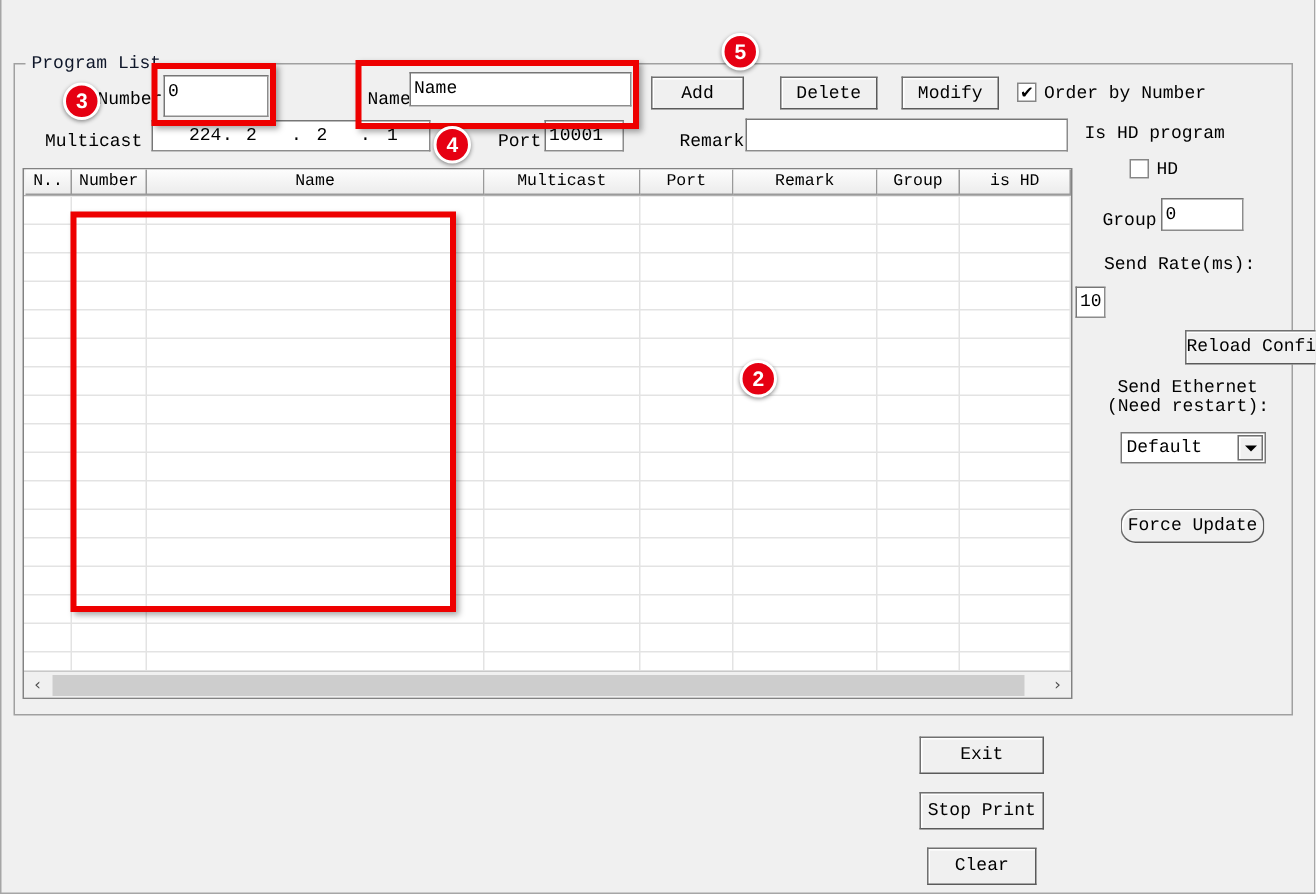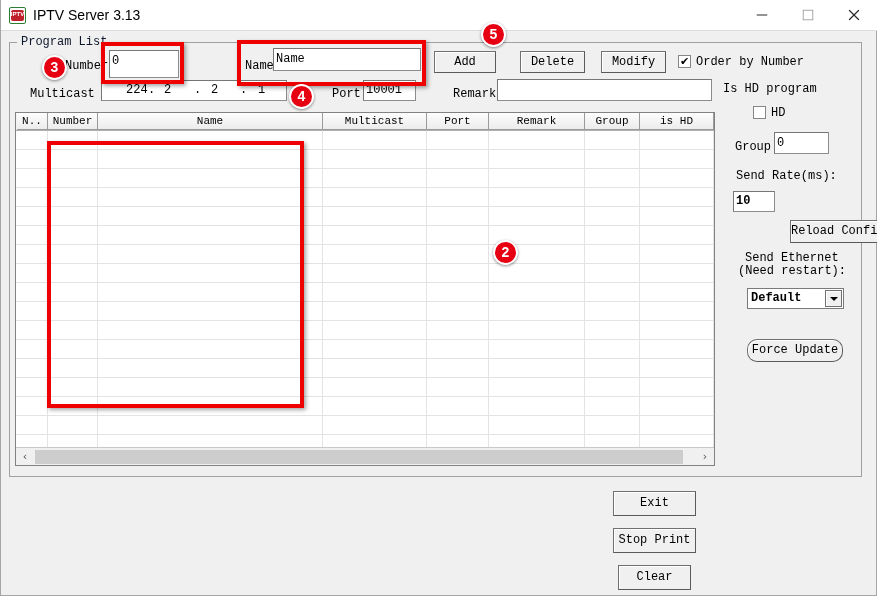--- a/index.html
+++ b/index.html
@@ -217,21 +217,20 @@
     font-size: 12px;
     color: #000000;
     white-space: nowrap;
   }
   #combo {
     position: absolute; left: 746px; top: 288px;
     width: 97px; height: 21px;
     background: #ffffff;
     border: 1px solid #7a7a7a;
     box-sizing: border-box;
-    font-weight: bold;
   }
   #combo .cv {
     position: absolute; left: 3px; top: 0;
     line-height: 19px;
     font-family: "Liberation Mono", monospace;
     font-size: 12px; color: #000;
   }
   #combo .arrowbox {
     position: absolute; right: 1px; top: 1px;
     width: 17px; height: 17px;
@@ -304,44 +303,20 @@
     line-height: 21px;
     z-index: 41;
     pointer-events: none;
   }
 </style>
 </head>
 <body>
 
 <div id="app">
 
-  <div id="titlebar">
-    <div id="app-icon">
-      <div class="ic-inner"></div>
-      <div class="ic-text">IPTV</div>
-    </div>
-    <div id="title-text">IPTV Server 3.13</div>
-
-    <div class="wbtn" id="btn-min">
-      <svg width="11" height="11" viewBox="0 0 11 11">
-        <line x1="0" y1="5.5" x2="11" y2="5.5" stroke="#2b2b2b" stroke-width="1.2"></line>
-      </svg>
-    </div>
-    <div class="wbtn" id="btn-max">
-      <svg width="11" height="11" viewBox="0 0 11 11">
-        <rect x="0.6" y="0.6" width="9.8" height="9.8" fill="none" stroke="#9a9a9a" stroke-width="1.1"></rect>
-      </svg>
-    </div>
-    <div class="wbtn" id="btn-close">
-      <svg width="11" height="11" viewBox="0 0 11 11">
-        <line x1="0.5" y1="0.5" x2="10.5" y2="10.5" stroke="#2b2b2b" stroke-width="1.2"></line>
-        <line x1="10.5" y1="0.5" x2="0.5" y2="10.5" stroke="#2b2b2b" stroke-width="1.2"></line>
-      </svg>
-    </div>
-  </div>
 
   <div id="prog-group"></div>
   <div id="prog-legend">Program List</div>
 
   <div class="lbl" style="left:64px; top:59px;">Number</div>
   <div class="tfield" style="left:108px; top:50px; width:70px; height:28px; line-height:16px; padding-top:2px;">0</div>
 
   <div class="lbl" style="left:244px; top:59px;">Name</div>
   <div class="tfield" style="left:272px; top:48px; width:148px; height:23px; line-height:21px;">Name</div>
 
@@ -417,21 +392,21 @@
 
   <div class="rlbl" style="left:722px; top:82px;">Is HD program</div>
 
   <div class="cb-box" style="left:752px; top:106px;"></div>
   <div class="rlbl" style="left:770px; top:106px;">HD</div>
 
   <div class="rlbl" style="left:734px; top:140px;">Group</div>
   <div class="tfield" style="left:773px; top:132px; width:55px; height:22px; line-height:20px;">0</div>
 
   <div class="rlbl" style="left:735px; top:169px;">Send Rate(ms):</div>
-  <div class="tfield" style="left:732px; top:191px; width:42px; height:21px;font-weight:bold;">10</div>
+  <div class="tfield" style="left:716px; top:191px; width:20px; height:21px;">10</div>
 
   <div class="btn" style="left:746px; top:220px; width:100px; height:23px; line-height:21px;margin-left:43px;">Reload Config.</div>
 
   <div class="rlbl" style="left:744px; top:251px;">Send Ethernet</div>
   <div class="rlbl" style="left:737px; top:264px;">(Need restart):</div>
 
   <div id="combo">
     <span class="cv">Default</span>
     <span class="arrowbox"></span>
   </div>

